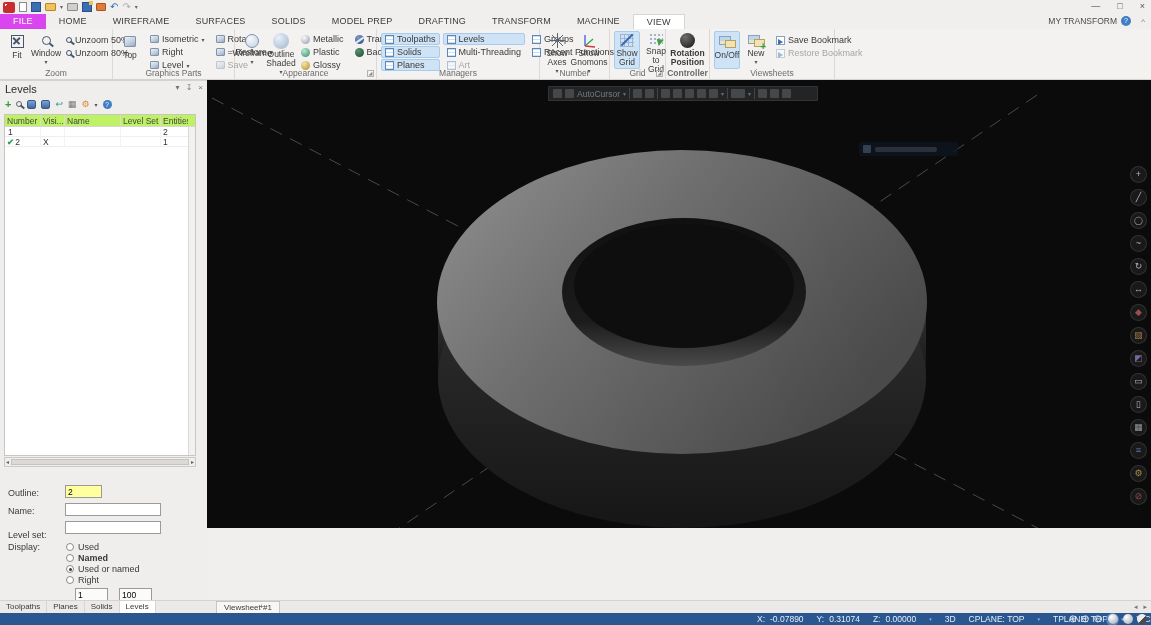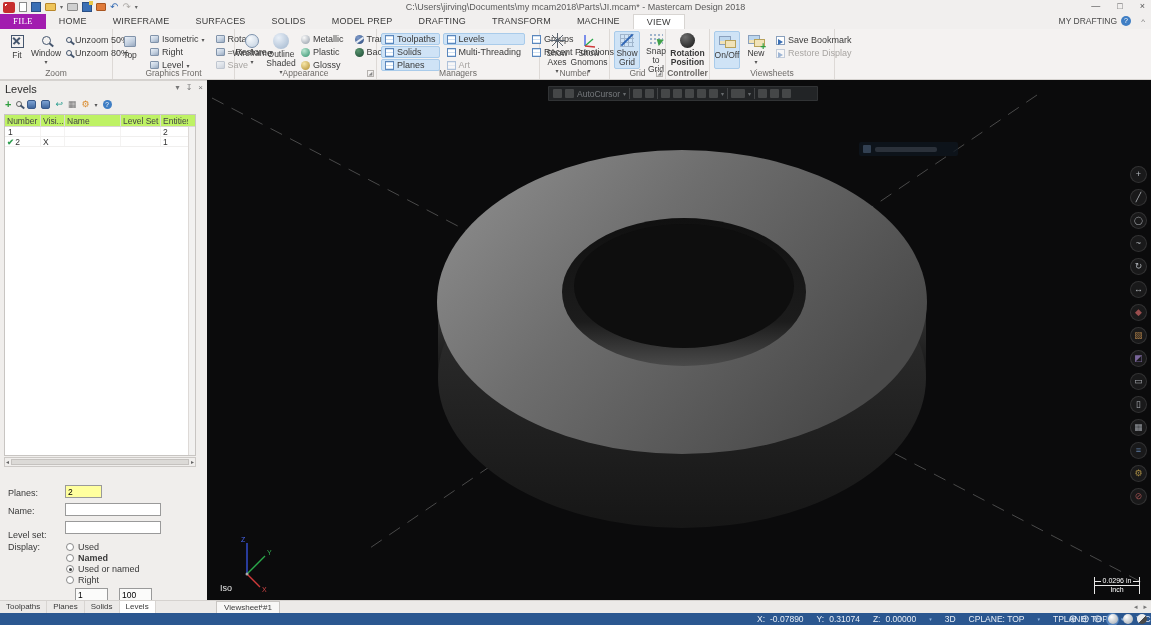--- a/index.html
+++ b/index.html
@@ -21,21 +21,21 @@
 .ic-zip{width:10px;height:8px;background:#e07b3a;border:1px solid #a85520;border-radius:1px;}
 .undo{color:#3a6fb5;font-size:10px;}
 .redo{color:#b0adaa;font-size:10px;}
 .qmore{color:#666;font-size:6px;}
 .title{position:absolute;left:0;top:2px;width:100%;text-align:center;font-size:9px;color:#5a5a5a;}
 .winctl{position:absolute;right:6px;top:2px;display:flex;gap:17px;color:#555;font-size:9px;line-height:1;}
 
 
 .tabrow{position:absolute;left:0;top:14px;width:100%;height:15px;background:#f1efee;display:flex;}
 .rtab{padding:0 13px;height:15px;line-height:15px;font-size:9px;color:#3a3a3a;letter-spacing:.2px;}
-.rtab.file{background:#a21caf;color:#fff;font-family:Liberation Serif, serif;}
+.rtab.file{background:#d946ef;color:#fff;}
 .rtab.active{background:#fff;border:1px solid #d8d5d2;border-bottom:none;}
 .mym{position:absolute;right:20px;top:16px;display:flex;gap:4px;align-items:center;color:#4a4a4a;font-size:8.5px;}
 .helpq{width:10px;height:10px;border-radius:50%;background:#3f7ec4;color:#fff;font-size:7px;text-align:center;line-height:10px;}
 .collapse{position:absolute;right:6px;top:17px;color:#777;font-size:8px;}
 
 
 .ribbon{position:absolute;left:0;top:29px;width:100%;height:51px;background:#f4f2f1;border-bottom:1px solid #d5d2cf;display:flex;}
 .rgroup{position:relative;height:100%;border-right:1px solid #ddd9d6;padding:2px 4px 11px;display:flex;align-items:flex-start;gap:3px;}
 .rgname{position:absolute;bottom:0;left:0;width:100%;text-align:center;font-size:8.5px;color:#6d6a67;height:11px;line-height:11px;}
 .launcher{position:absolute;bottom:2px;right:2px;width:7px;height:7px;border:1px solid #b5b2af;color:#888;font-size:5px;line-height:5px;text-align:center;}
@@ -103,21 +103,21 @@
 .hthumb{flex:1;height:6px;margin:0 2px;background:#dcdad7;border:1px solid #c5c2bf;}
 .flabel{position:absolute;left:8px;font-size:9px;color:#3a3a3a;}
 .finput{position:absolute;left:65px;height:13px;border:1px solid #9a9a9a;background:#fff;font-size:8.5px;font-family:"Liberation Sans",sans-serif;padding:0 2px;}
 .yellow{background:#ffff9e;}
 .radio-row{position:absolute;left:66px;display:flex;align-items:center;gap:4px;font-size:9px;color:#3a3a3a;}
 .rdot{width:8px;height:8px;border:1px solid #8a8a8a;border-radius:50%;background:#fff;position:relative;}
 .sel .rdot::after{content:'';position:absolute;left:1.5px;top:1.5px;width:3px;height:3px;border-radius:50%;background:#3a3a3a;}
 .rng{position:absolute;height:13px;width:33px;border:1px solid #9a9a9a;background:#fbfbfa;font-size:8.5px;font-family:"Liberation Sans",sans-serif;padding:0 2px;}
 
 
-.vp{position:absolute;left:207px;top:80px;width:944px;height:520px;background:#0b0b0c;overflow:hidden;}
+.vp{position:absolute;left:207px;top:80px;width:944px;height:448px;background:#0b0b0c;overflow:hidden;}
 .vp svg.scene{position:absolute;left:0;top:0;}
 .octb{position:absolute;left:341px;top:6px;width:270px;height:15px;background:rgba(195,205,215,0.13);border:1px solid rgba(255,255,255,0.07);border-radius:1px;display:flex;align-items:center;gap:3px;padding:0 4px;}
 .ghost{width:9px;height:9px;background:rgba(255,255,255,0.16);border-radius:1px;flex:none;}
 .ghost.w{width:14px;}
 .gsep{width:1px;height:11px;background:rgba(255,255,255,0.15);flex:none;}
 .gtext{color:rgba(235,240,245,0.4);font-size:8.5px;white-space:nowrap;}
 .gcaret{color:rgba(235,240,245,0.35);font-size:6px;}
 .toast{position:absolute;left:652px;top:62px;width:99px;height:14px;background:rgba(14,22,32,0.72);border-radius:2px;display:flex;align-items:center;gap:4px;padding:0 4px;}
 .toast .ti{width:8px;height:8px;background:rgba(120,150,190,0.35);border-radius:1px;}
 .toast .tt{width:62px;height:5px;background:rgba(150,160,175,0.22);border-radius:2px;}
@@ -144,21 +144,20 @@
 .sbicons{position:absolute;right:4px;top:0.5px;height:11px;display:flex;gap:4px;align-items:center;}
 .glb{color:#dce6f2;font-size:10px;line-height:1;}
 .sph{width:10px;height:10px;border-radius:50%;background:radial-gradient(circle at 35% 30%,#ffffff,#9fa6ad);}
 .sphwrap{background:#5585c0;border-radius:50%;padding:1.5px;display:flex;}
 .sph.half{background:linear-gradient(135deg,#ececec 0 50%,#4a4a4a 50% 100%);}
 </style>
 </head>
 <body>
 
 <div class="titlebar">
-  <div class="title">C:\Users\jirving\Documents\my mcam2018\Parts\JI.mcam* - Mastercam Design 2018</div>
   <div class="qat">
     <span class="qi logo"></span>
     <span class="qi">
         <span class="ic-page"></span>
       </span>
     <span class="qi">
         <span class="ic-save"></span>
       </span>
     <span class="qi">
         <span class="ic-folder"></span>
@@ -190,21 +189,21 @@
   <span class="rtab">WIREFRAME</span>
   <span class="rtab">SURFACES</span>
   <span class="rtab">SOLIDS</span>
   <span class="rtab">MODEL PREP</span>
   <span class="rtab">DRAFTING</span>
   <span class="rtab">TRANSFORM</span>
   <span class="rtab">MACHINE</span>
   <span class="rtab active">VIEW</span>
 </div>
 <div class="mym">
-  <span>MY DRAFTING</span>
+  <span>MY TRANSFORM</span>
   <span class="helpq">?</span>
 </div>
 <span class="collapse">^</span>
 
 <div class="ribbon">
 
   <div class="rgroup" style="width:113px;">
     <div class="lbtn">
       <span class="ic">
           <span class="ic-fit"></span>
@@ -262,21 +261,21 @@
       <div class="sbtn">
         <span class="cube sm"></span>
         <span>= Restore</span>
           <span class="caret">▾</span>
       </div>
       <div class="sbtn dis">
         <span class="cube sm"></span>
         <span>Save</span>
       </div>
     </div>
-    <div class="rgname">Graphics Front</div>
+    <div class="rgname">Graphics Parts</div>
   </div>
 
   <div class="rgroup" style="width:142px;">
     <div class="lbtn">
       <span class="ic">
           <span class="sphere sph-wire"></span>
         </span>
       <span>Wireframe</span>
         <span class="caret">▾</span>
     </div>
@@ -428,21 +427,21 @@
       <span>New</span>
         <span class="caret">▾</span>
     </div>
     <div class="col" style="padding-top:3px;">
       <div class="sbtn">
         <span class="ic-bkm"></span>
         <span>Save Bookmark</span>
       </div>
       <div class="sbtn dis">
         <span class="ic-bkm"></span>
-        <span>Restore Display</span>
+        <span>Restore Bookmark</span>
       </div>
     </div>
     <div class="rgname">Viewsheets</div>
   </div>
 
 </div>
 
 <div class="panel">
   <div class="phead">
     <span>Levels</span>
@@ -491,21 +490,21 @@
         </div>
       </div>
     <div class="vscroll"></div>
   </div>
   <div class="hscroll">
     <span>◂</span>
     <span class="hthumb"></span>
     <span>▸</span>
   </div>
 
-  <div class="flabel" style="top:407px;">Planes:</div>
+  <div class="flabel" style="top:407px;">Outline:</div>
   <input class="finput yellow" style="top: 404px; width: 37px;" value="2">
   <div class="flabel" style="top:425px;">Name:</div>
   <input class="finput" style="top: 422px; width: 96px;" value="">
   <div class="flabel" style="top:449px;">Level set:</div>
   <input class="finput" style="top: 440px; width: 96px;" value="">
   <div class="flabel" style="top:461px;">Display:</div>
 
   <div class="radio-row" style="top:461px;">
     <span class="rdot"></span>
       <span>Used</span>

